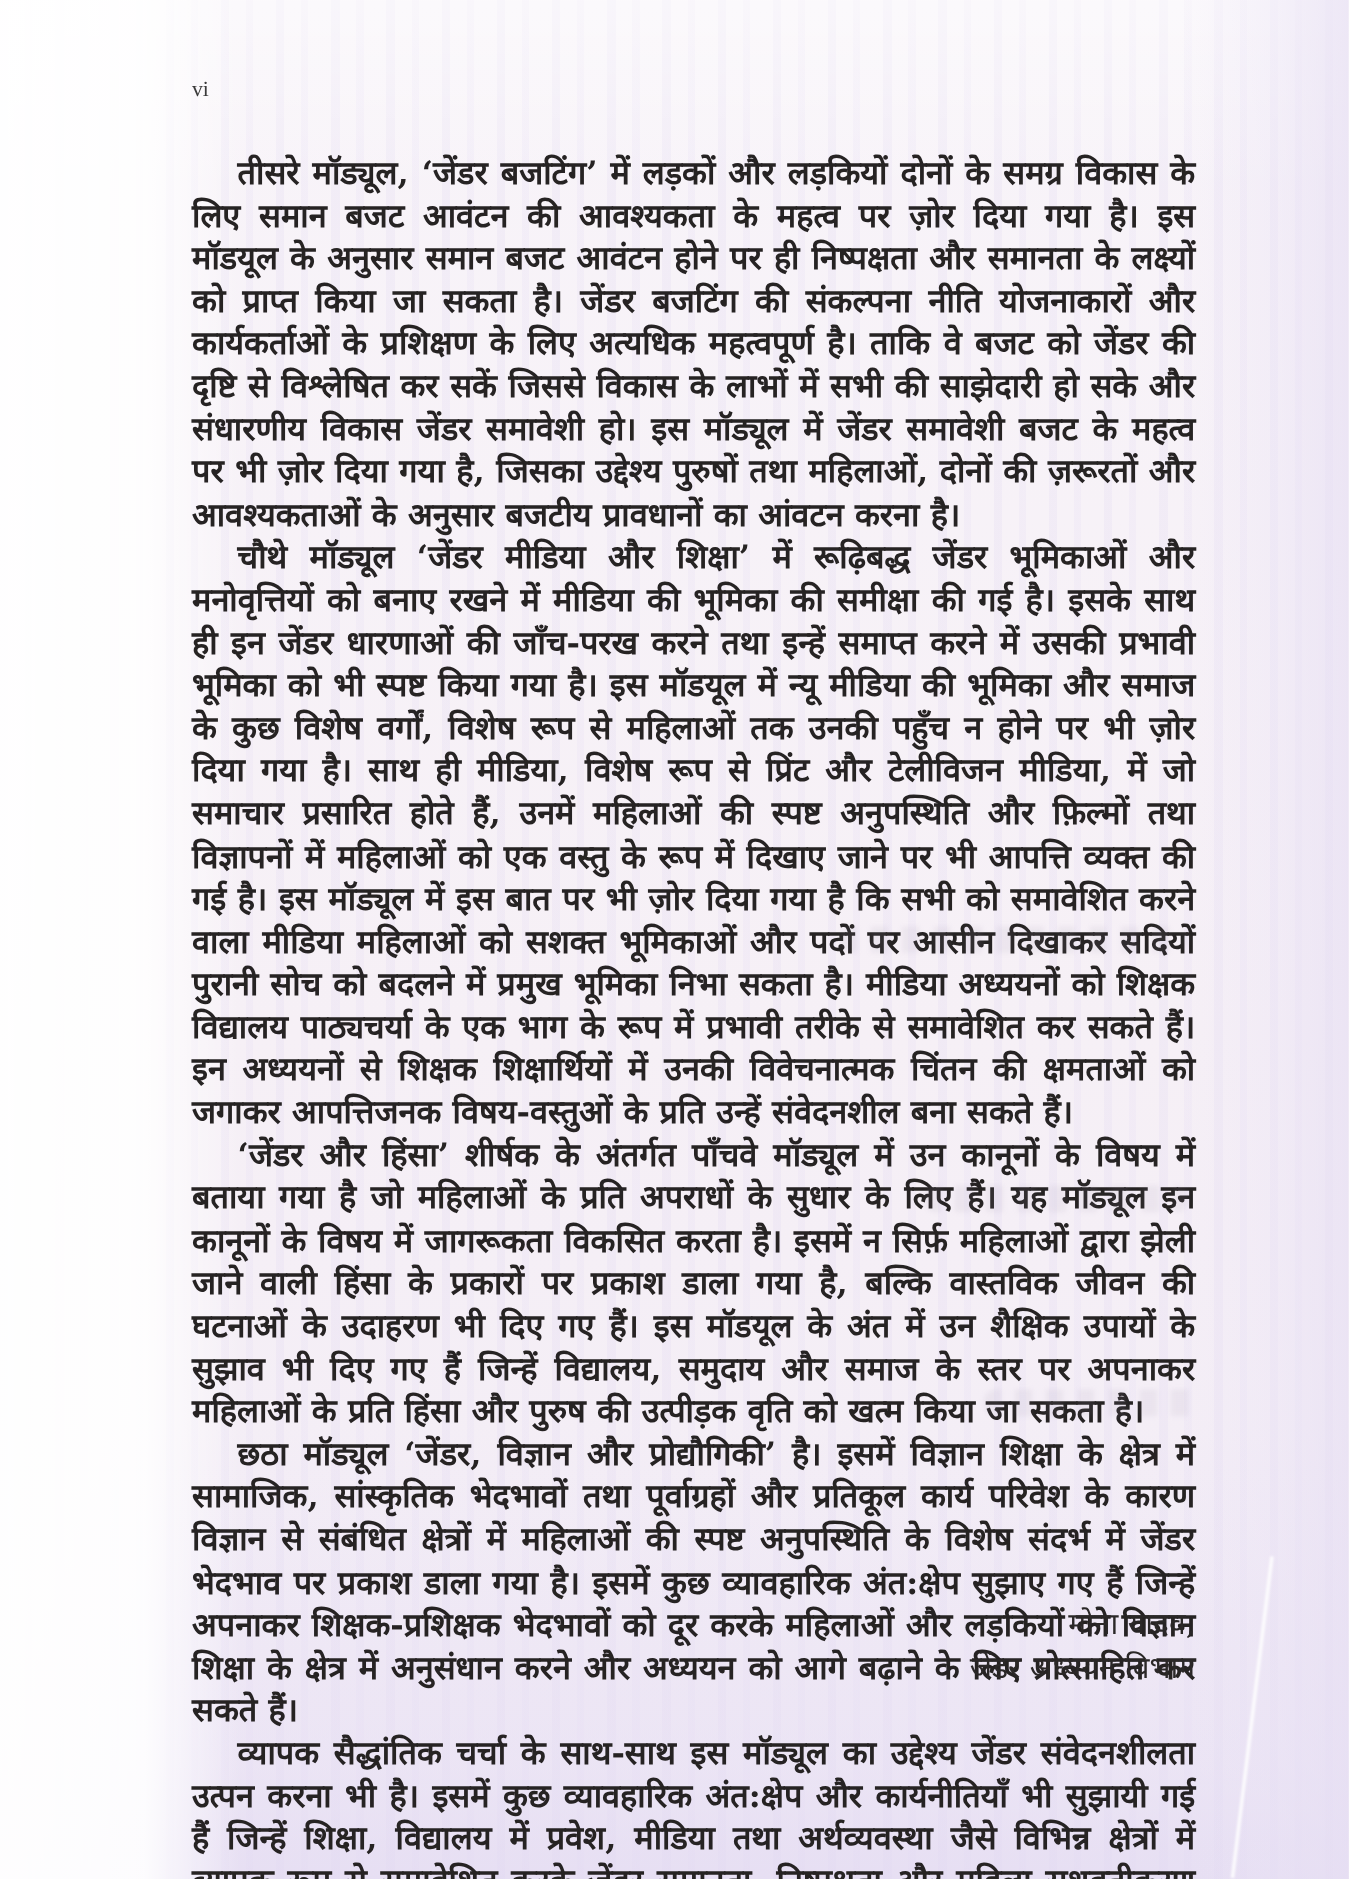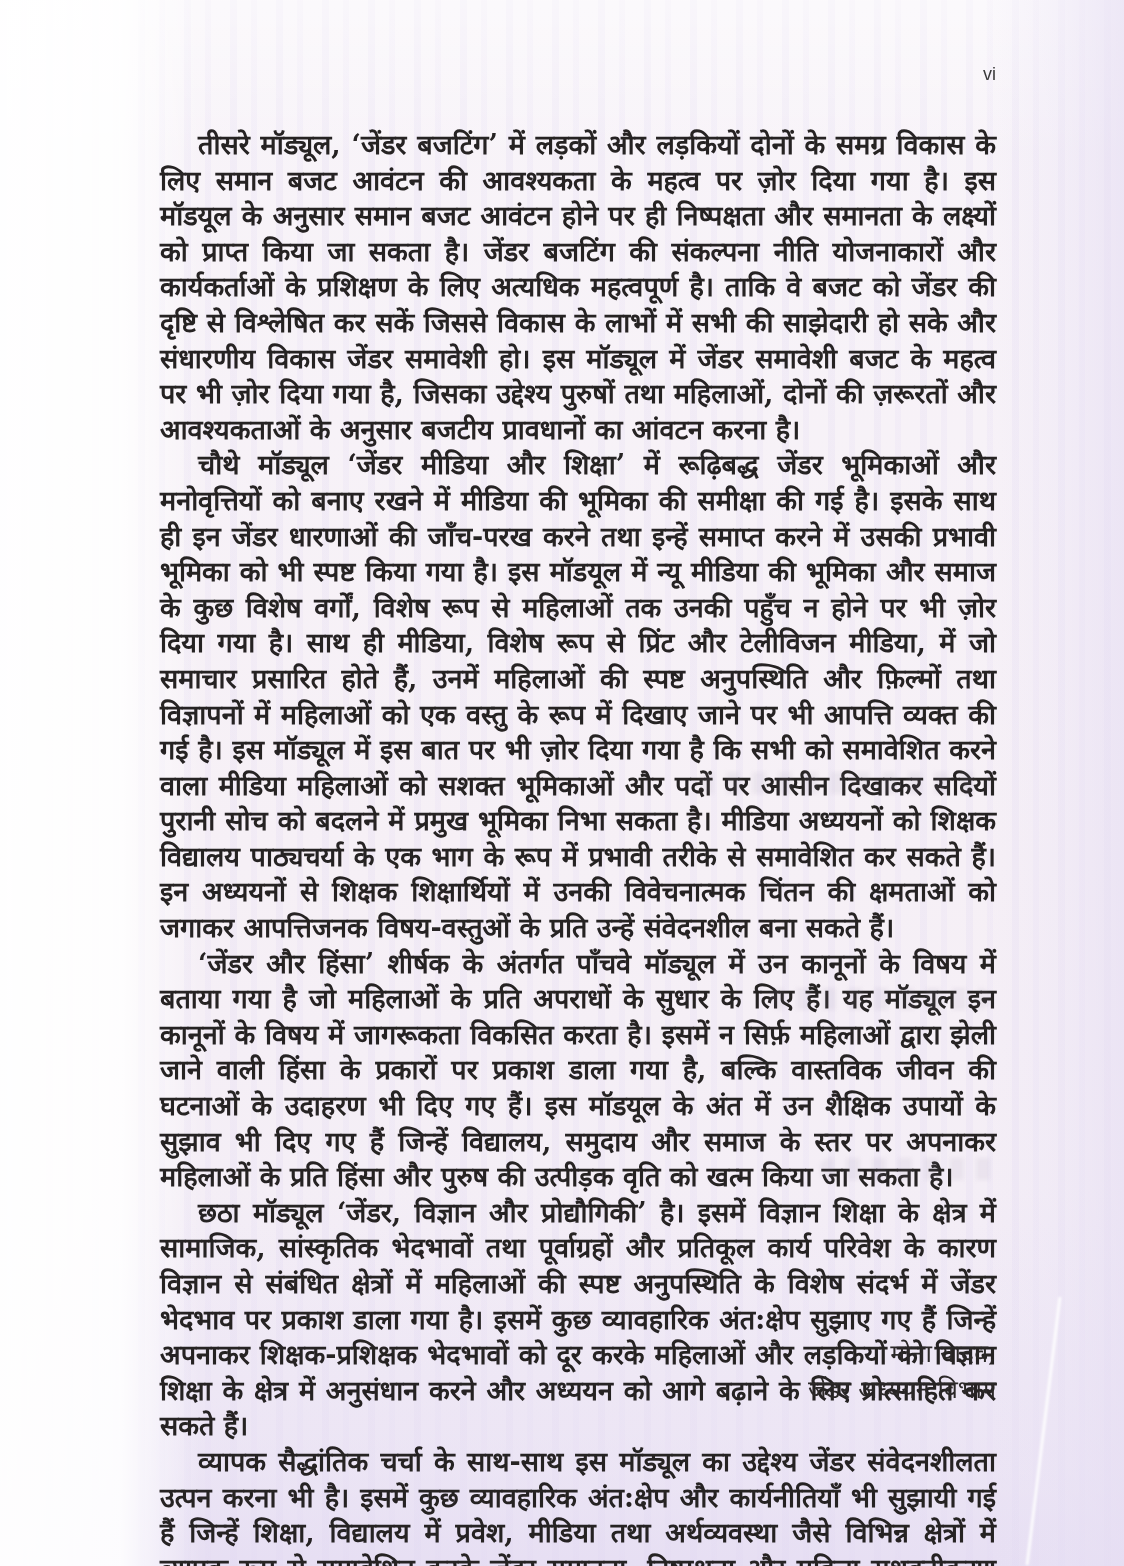--- a/index.html
+++ b/index.html
@@ -24,22 +24,22 @@
         rgba(255,255,255,0) 7px, rgba(255,255,255,0) 21px,
         rgba(231,223,244,0.28) 21px, rgba(231,223,244,0.28) 27px,
         rgba(255,255,255,0) 27px, rgba(255,255,255,0) 46px),
       linear-gradient(180deg, #f8f4f9 0%, #f6f0f6 55%, #f2ecf6 100%);
   }
   .page-number {
     position: absolute;
     left: 160px;
     top: 64px;
     width: 836px;
-    text-align: right;
-    font-family: Liberation Sans, sans-serif;
+    text-align: left;
+    font-family: Liberation Serif, serif;
     font-size: 18px;
     color: #3a3a3a;
   }
   .body-text {
     position: absolute;
     left: 160px;
     top: 127px;
     width: 836px;
     font-family: "DejaVu Serif", "Liberation Serif", serif;
     font-size: 27px;

